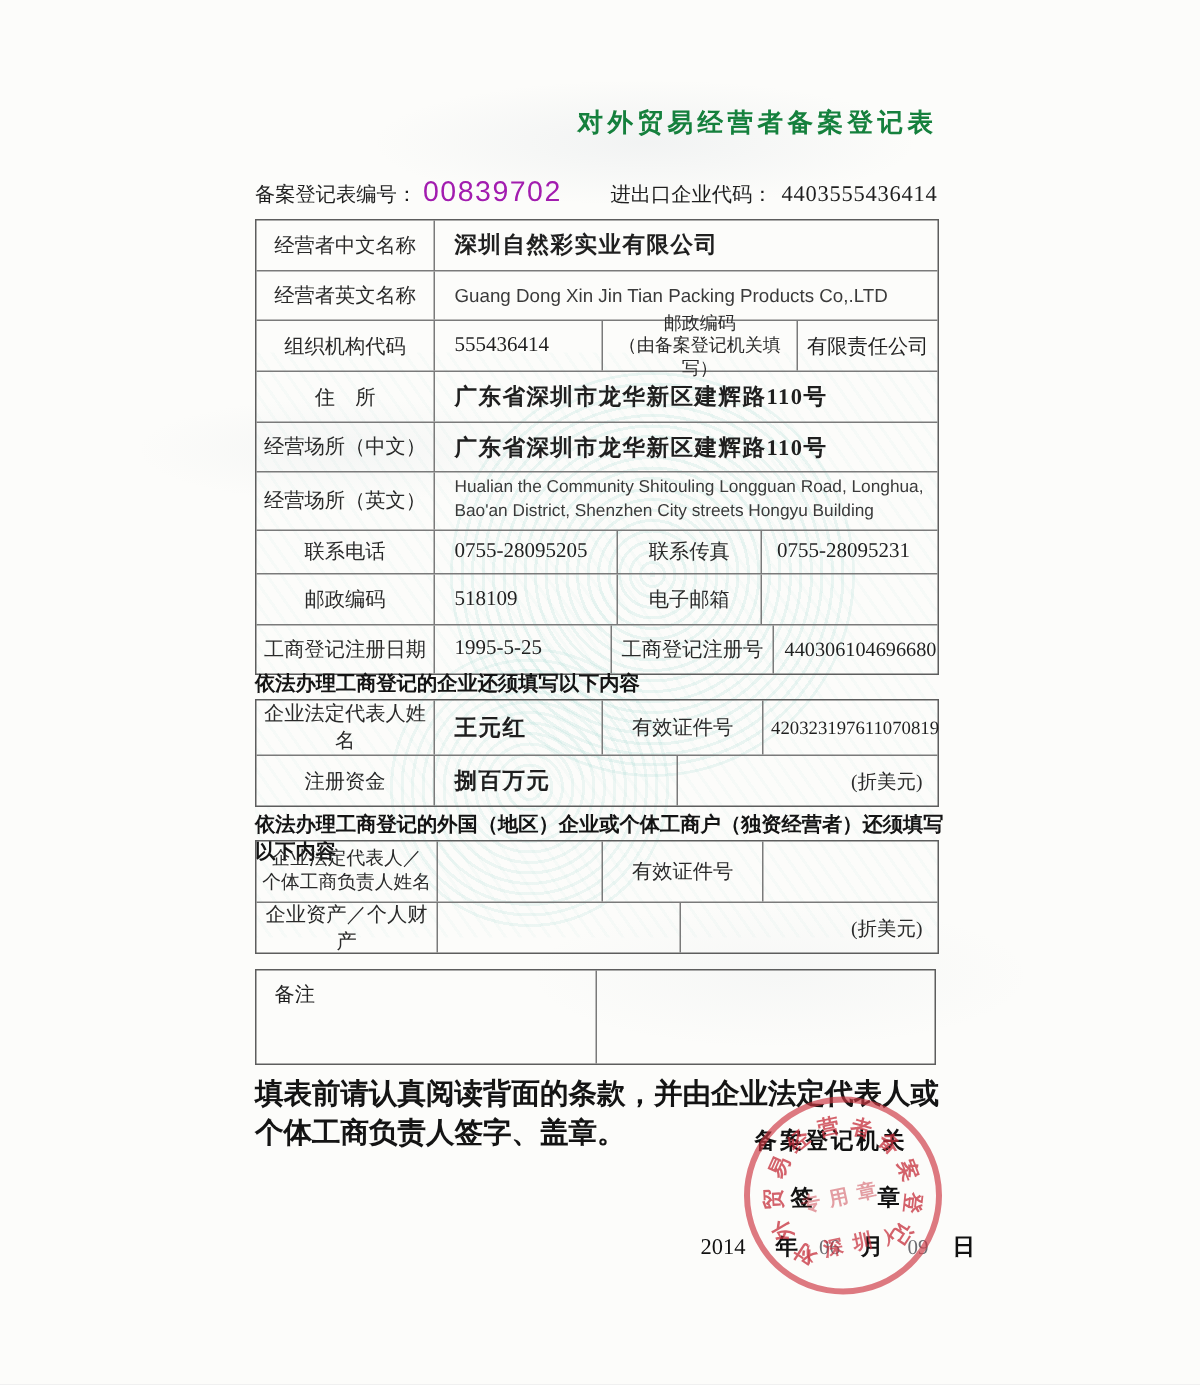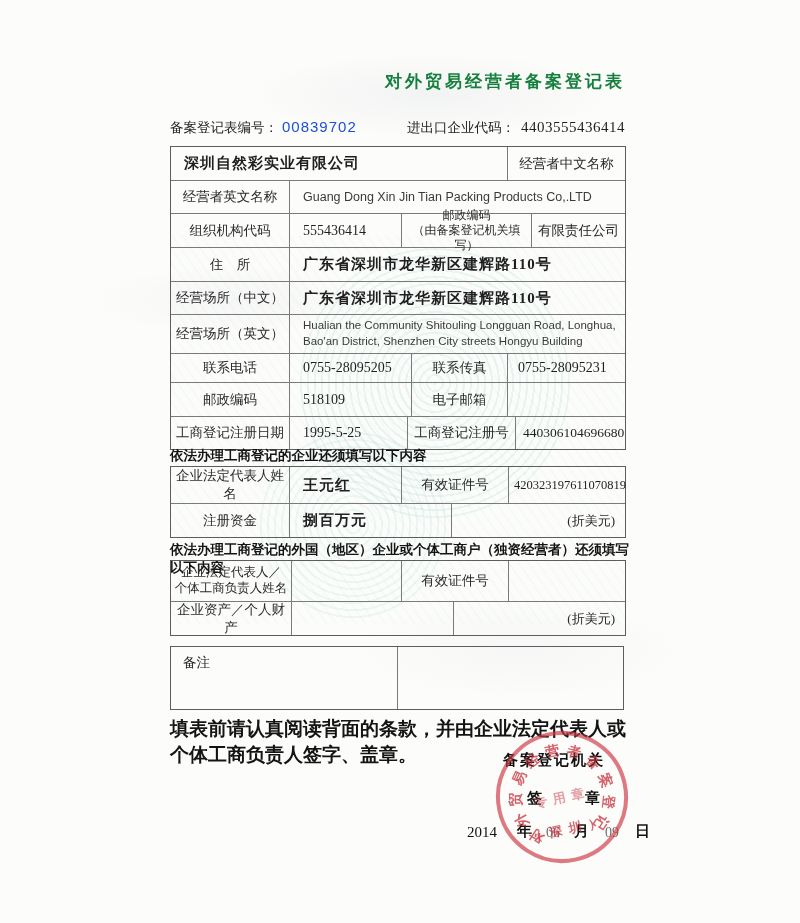--- a/index.html
+++ b/index.html
@@ -25,21 +25,21 @@
   .wm3{left:170px;top:235px;width:455px;height:390px;border-radius:0;
        background:repeating-linear-gradient(55deg, rgba(110,195,185,0.045) 0 2px, transparent 2px 8px);}
 
   .title{
     position:absolute;left:170px;top:70px;width:455px;text-align:right;
     font-family:"Liberation Sans", sans-serif;font-weight:bold;
     font-size:17px;letter-spacing:3px;color:#15803d;
   }
   .meta{position:absolute;left:170px;top:118px;width:455px;display:flex;justify-content:space-between;align-items:baseline;}
   .meta .lab{font-weight:normal;font-size:13.5px;}
-  .form-no{font-family:"Liberation Sans", sans-serif;font-size:15px;letter-spacing:1px;color:#1d4ed8;margin-left:4px;}
+  .form-no{font-family:"Liberation Sans", sans-serif;font-size:19px;letter-spacing:1px;color:#a21caf;margin-left:4px;}
   .ent-code{font-size:15px;letter-spacing:0.5px;margin-left:6px;}
 
   .tbl{position:absolute;left:170px;width:454px;border:1px solid #5d5d5d;background:transparent;}
   .t1{top:146px;}
   .t2{top:466px;}
   .t3{top:560px;}
   .row{display:flex;border-top:1px solid #7a7a7a;}
   .row:first-child{border-top:none;}
   .cell{border-left:1px solid #7a7a7a;display:flex;align-items:center;box-sizing:border-box;min-width:0;}
   .cell:first-child{border-left:none;}
@@ -112,22 +112,22 @@
     <div>
       <span class="lab">备案登记表编号：</span><span class="form-no">00839702</span>
     </div>
     <div>
       <span class="lab">进出口企业代码：</span><span class="ent-code">4403555436414</span>
     </div>
   </div>
 
   <div class="tbl t1">
     <div class="row" style="height:33px">
+      <div class="cell lbl" style="width:118px">经营者中文名称</div>
       <div class="cell val val-cn" style="flex:1">深圳自然彩实业有限公司</div>
-      <div class="cell lbl" style="width:118px">经营者中文名称</div>
     </div>
     <div class="row" style="height:32px">
       <div class="cell lbl" style="width:118px">经营者英文名称</div>
       <div class="cell val val-en" style="flex:1">Guang Dong Xin Jin Tian Packing Products Co,.LTD</div>
     </div>
     <div class="row" style="height:33px">
       <div class="cell lbl" style="width:118px">组织机构代码</div>
       <div class="cell val" style="width:112px">555436414</div>
       <div class="cell lbl2" style="width:130px">
         <span>邮政编码</span>

